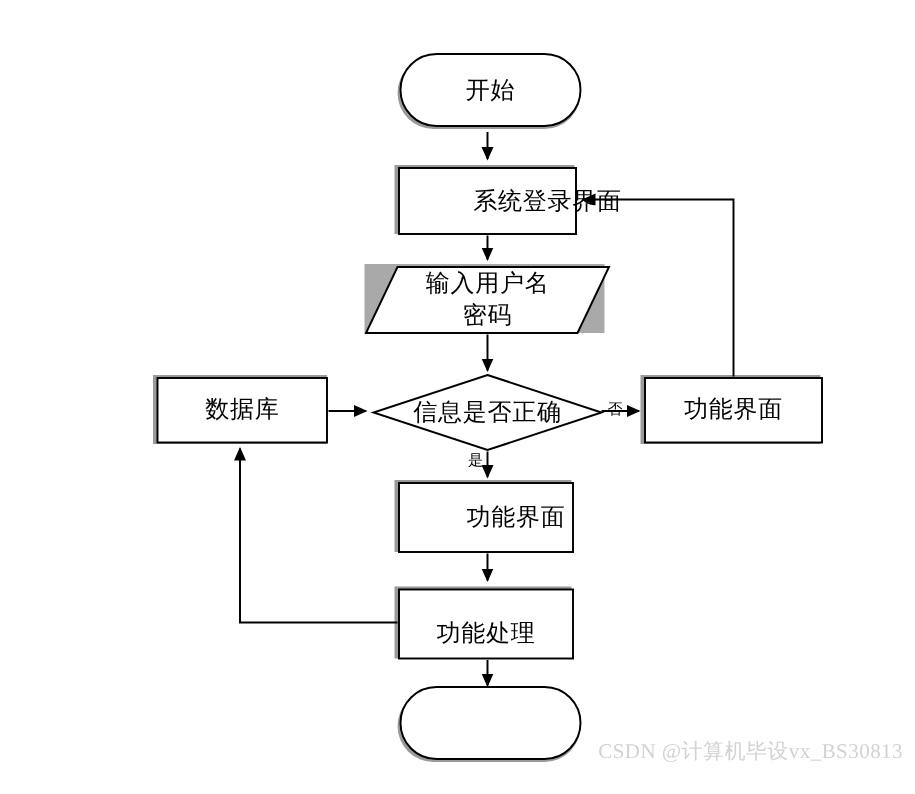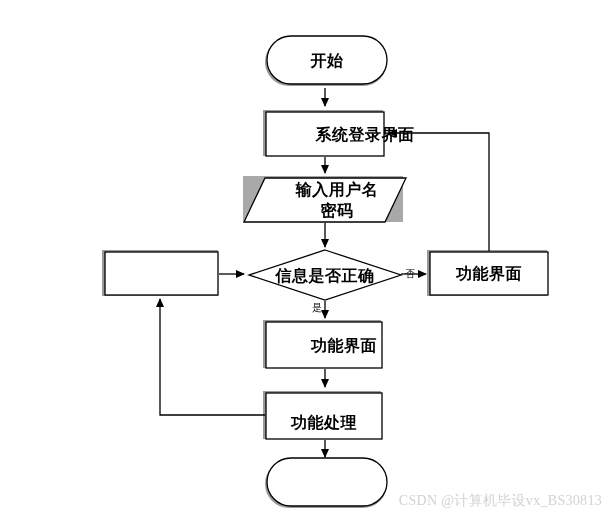--- a/index.html
+++ b/index.html
@@ -26,21 +26,21 @@
     position: absolute;
     display: flex;
     flex-direction: column;
     align-items: center;
     justify-content: center;
     text-align: center;
     color: #000000;
     font-size: 16px;
     line-height: 21px;
     letter-spacing: 0.5px;
-    font-weight: 700;
+    font-weight: 400;
     font-family: "Liberation Serif", "DejaVu Serif", serif;
     pointer-events: none;
     white-space: nowrap;
   }
   .edge-label {
     position: absolute;
     color: #000000;
     font-size: 10px;
     line-height: 11px;
     font-family: "Liberation Serif", "DejaVu Serif", serif;
@@ -113,27 +113,28 @@
       <rect x="266" y="322" width="116" height="46"></rect>
       <rect x="266" y="393" width="116" height="46"></rect>
       <rect x="267" y="458" width="120" height="48" rx="24" ry="24"></rect>
     </g>
   </svg>
 
   <div class="node-label" style="left:267px; top:36px; width:120px; height:48px;">开始</div>
 
   <div class="node-label" style="left:266px; top:112px; width:118px; height:44px;margin-left:40px;">系统登录界面</div>
 
-  <div class="node-label" style="left:244px; top:178px; width:162px; height:44px;padding-left:12px;">
+  <div class="node-label" style="left:244px; top:178px; width:162px; height:44px;">
     <span>输入用户名</span>
     <span>密码</span>
   </div>
 
   <div class="node-label" style="left:249px; top:251px; width:152px; height:48px;text-align:center;">信息是否正确</div>
 
+  <div class="node-label" style="left:105px; top:252px; width:113px; height:43px;">数据库</div>
 
   <div class="node-label" style="left:430px; top:252px; width:118px; height:43px;">功能界面</div>
 
   <div class="node-label" style="left:266px; top:322px; width:116px; height:46px;margin-left:20px;">功能界面</div>
 
   <div class="node-label" style="left:266px; top:393px; width:116px; height:58px;">功能处理</div>
 
 
   <div class="edge-label" style="left:405px; top:268px;">否</div>
 

